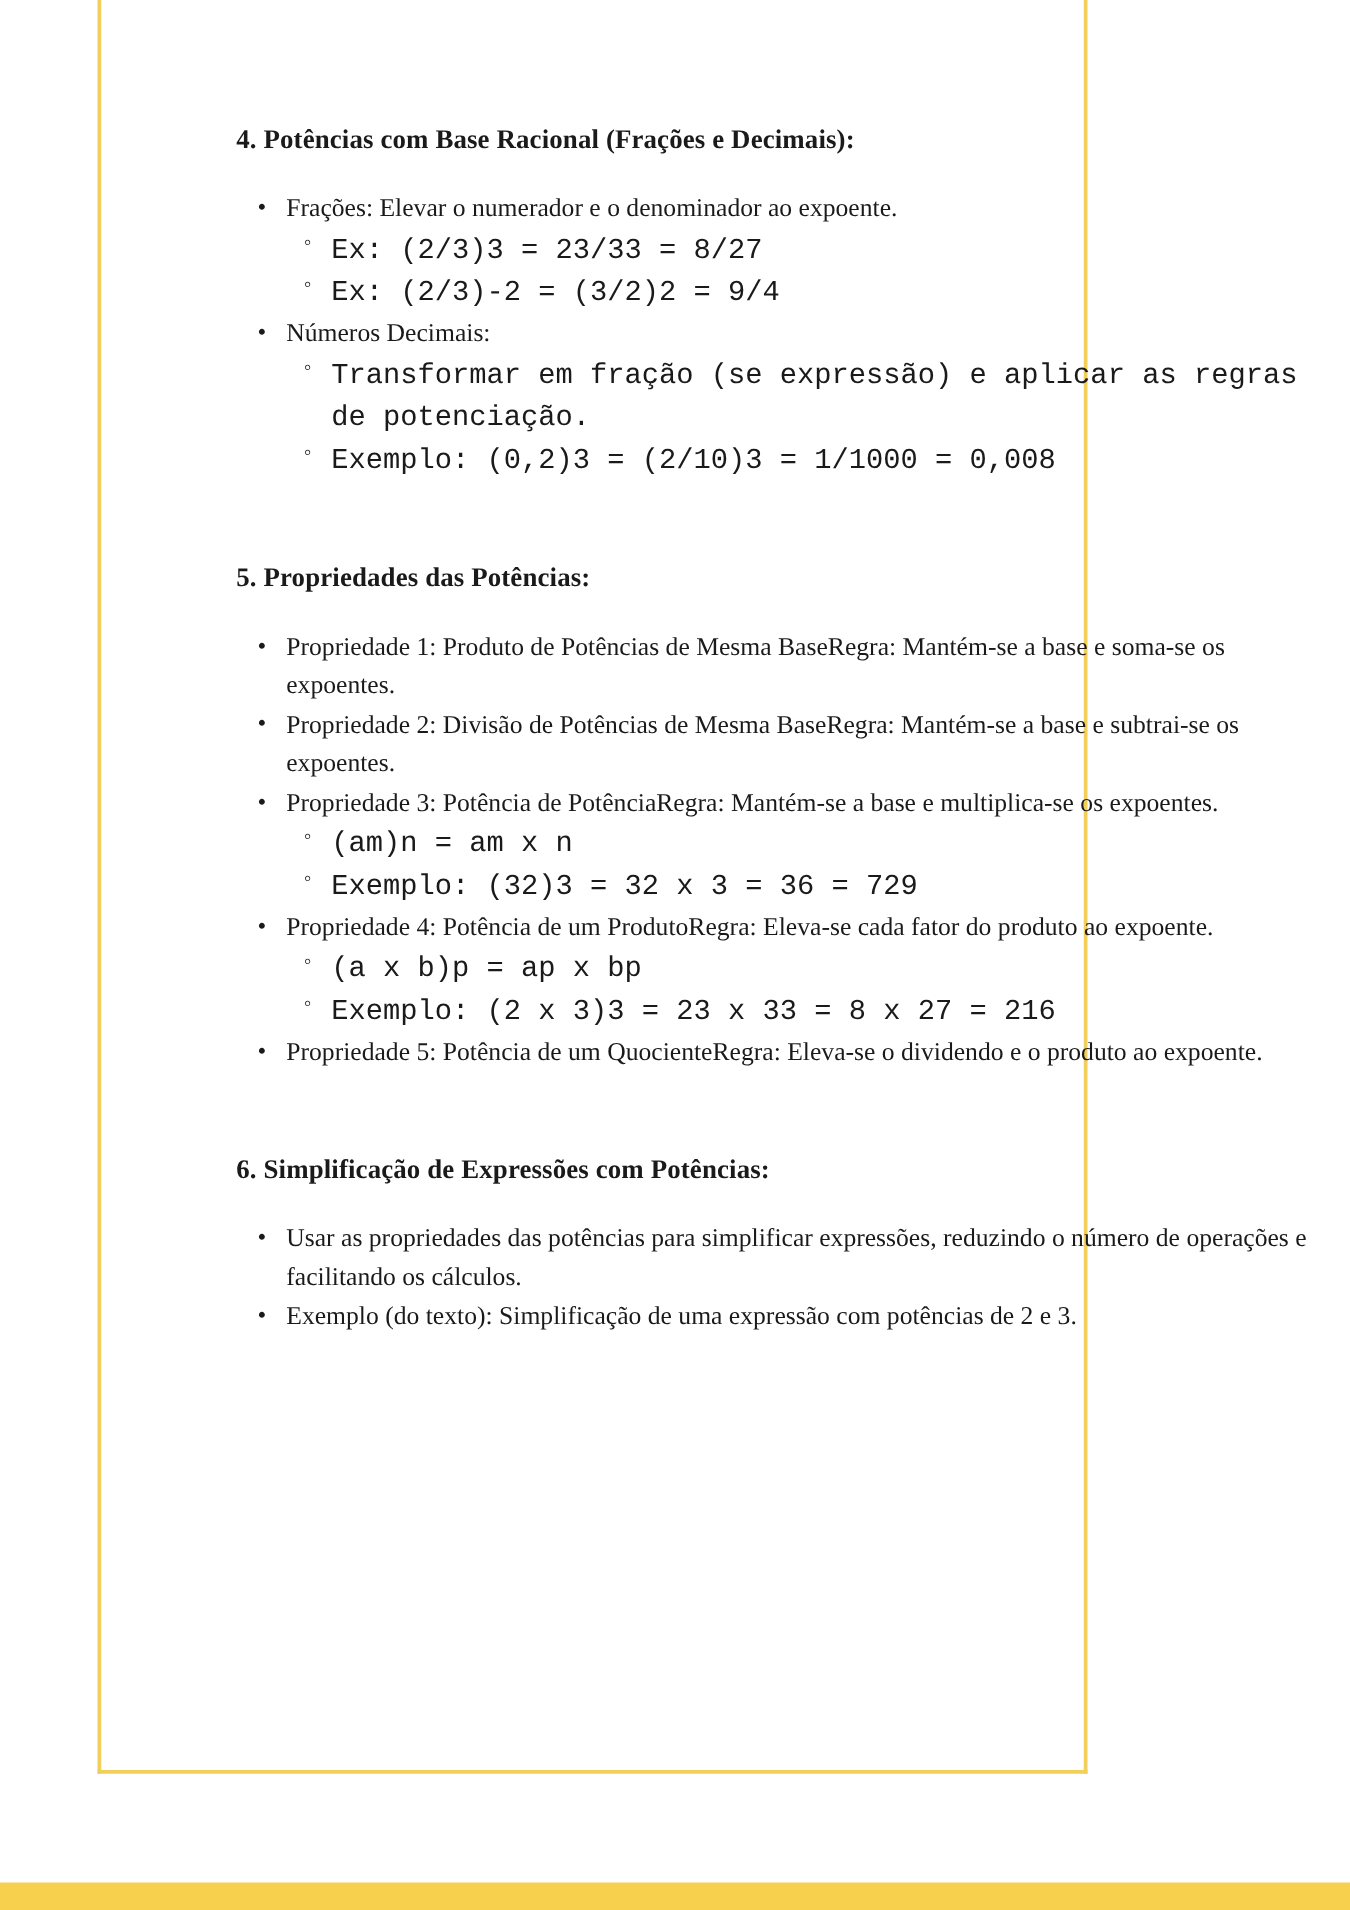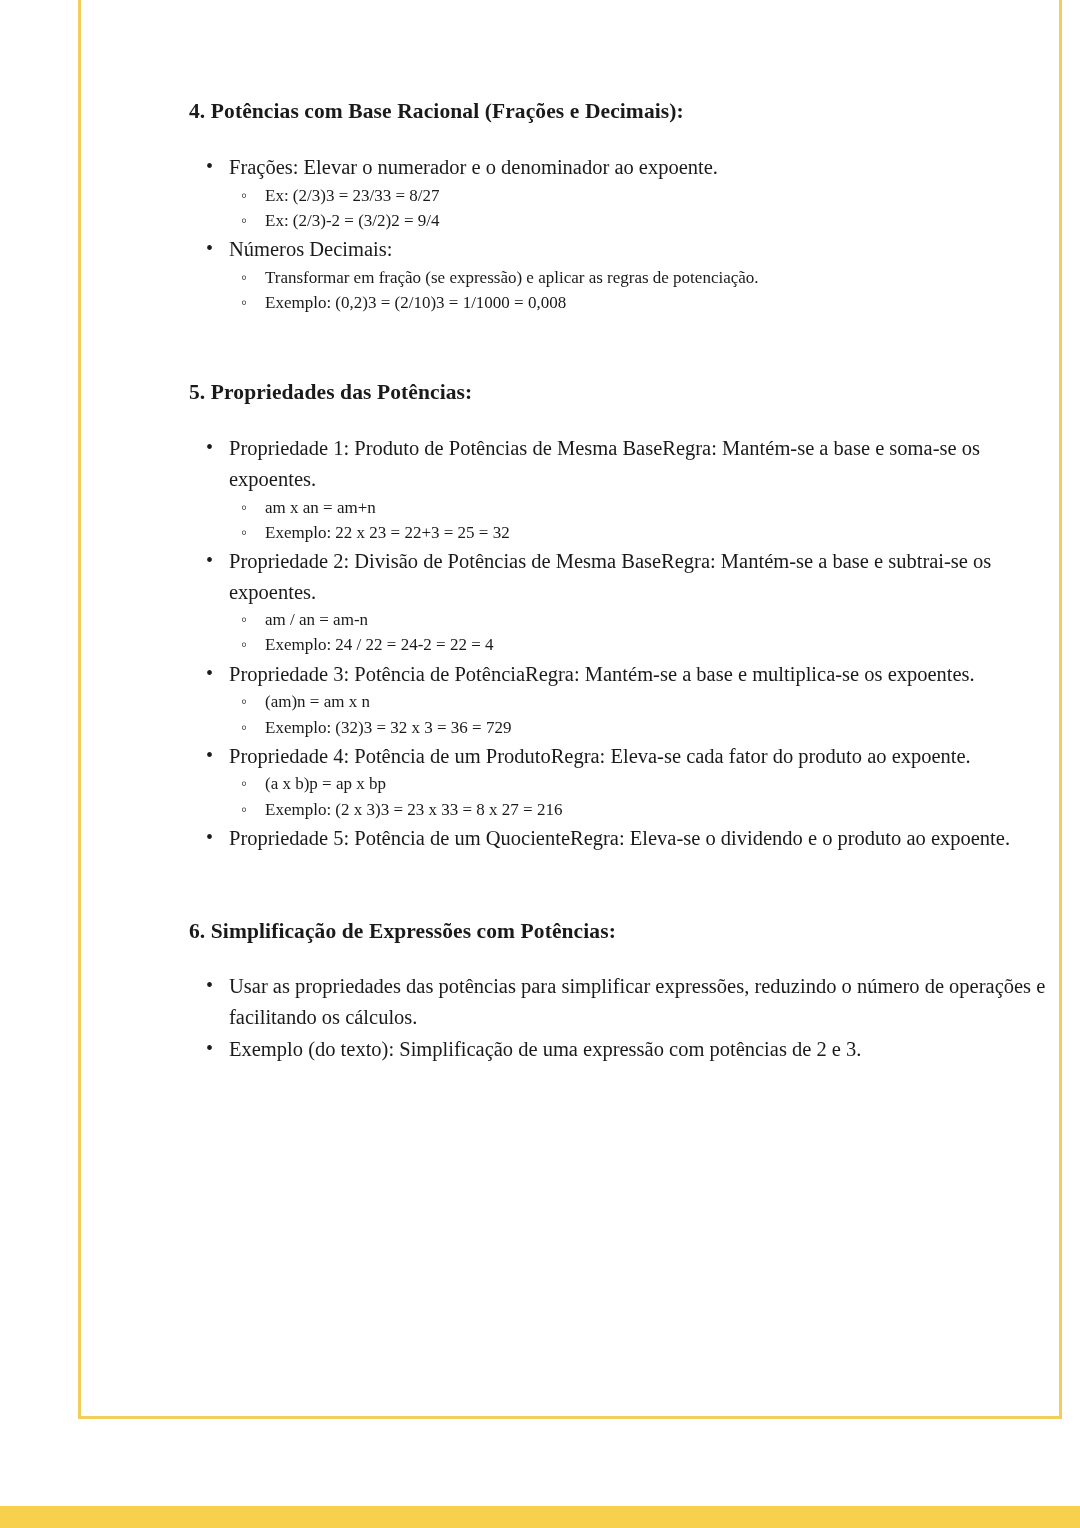--- a/index.html
+++ b/index.html
@@ -14,21 +14,21 @@
     font-family: "Liberation Serif", serif;
     color: #1a1a1a;
     overflow: hidden;
   }
 
   
   .page-card {
     position: absolute;
     left: 78px;
     top: 0;
-    width: 984px;
+    width: 792px;
     height: 1419px;
     border-left: 3px solid #f2cf5b;
     border-right: 3px solid #f2cf5b;
     border-bottom: 3px solid #f2cf5b;
     box-sizing: border-box;
     background: #ffffff;
   }
 
   .bottom-bar {
     position: absolute;
@@ -79,22 +79,23 @@
   }
 
   ul.level2 {
     list-style: none;
     margin: 0;
     padding: 0;
   }
   ul.level2 > li {
     position: relative;
     padding-left: 36px;
-    font-size: 17px;
+    font-size: 23px;
     line-height: 1.48;
+    font-family: Liberation Mono, monospace;
   }
   ul.level2 > li::before {
     content: "\25E6";
     position: absolute;
     left: 12px;
     top: -1px;
     font-size: 17px;
     line-height: 1.6;
   }
 </style>
@@ -119,31 +120,23 @@
           <li><span>Transformar em fração (se expressão) e aplicar as regras de potenciação.</span></li>
           <li><span>Exemplo: (0,2)3 = (2/10)3 = 1/1000 = 0,008</span></li>
         </ul>
       </li>
     </ul>
 
     <h2 class="section-heading spaced">5. Propriedades das Potências:</h2>
     <ul class="level1">
       <li>
         <span>Propriedade 1: Produto de Potências de Mesma BaseRegra: Mantém-se a base e soma-se os expoentes.</span>
-        <ul class="level2">
-          <li><span>am x an = am+n</span></li>
-          <li><span>Exemplo: 22 x 23 = 22+3 = 25 = 32</span></li>
-        </ul>
       </li>
       <li>
         <span>Propriedade 2: Divisão de Potências de Mesma BaseRegra: Mantém-se a base e subtrai-se os expoentes.</span>
-        <ul class="level2">
-          <li><span>am / an = am-n</span></li>
-          <li><span>Exemplo: 24 / 22 = 24-2 = 22 = 4</span></li>
-        </ul>
       </li>
       <li>
         <span>Propriedade 3: Potência de PotênciaRegra: Mantém-se a base e multiplica-se os expoentes.</span>
         <ul class="level2">
           <li><span>(am)n = am x n</span></li>
           <li><span>Exemplo: (32)3 = 32 x 3 = 36 = 729</span></li>
         </ul>
       </li>
       <li>
         <span>Propriedade 4: Potência de um ProdutoRegra: Eleva-se cada fator do produto ao expoente.</span>

